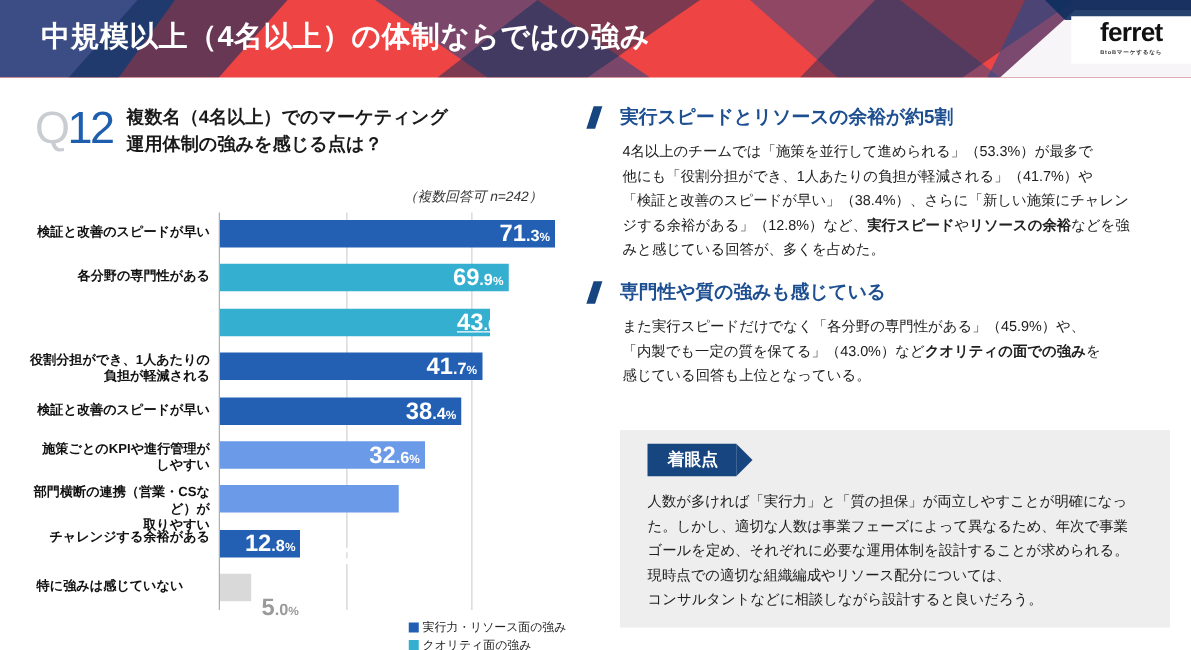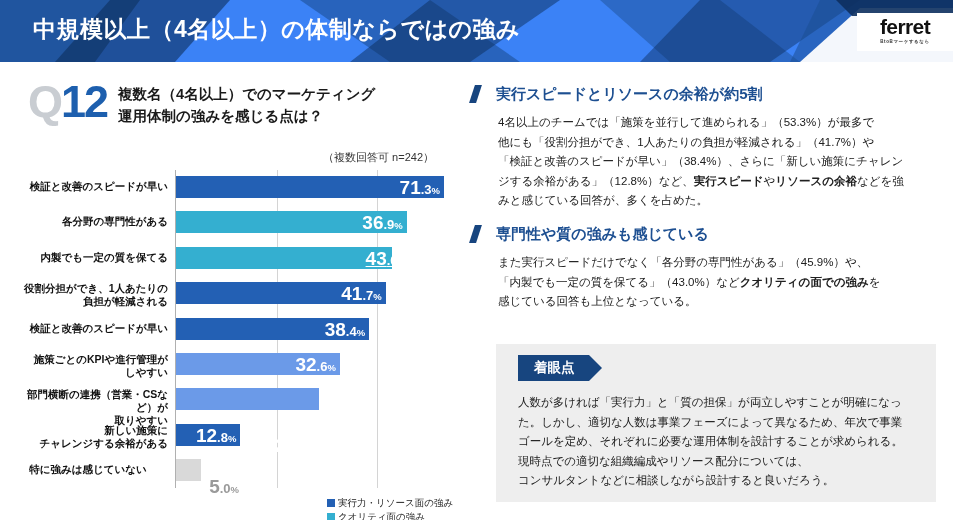--- a/index.html
+++ b/index.html
@@ -18,21 +18,21 @@
     background: #ffffff;
     overflow: hidden;
   }
 
   
   .header {
     position: absolute;
     left: 0; top: 0;
     width: 953px;
     height: 62px;
-    background: #3b82f6;
+    background: #ef4444;
     overflow: hidden;
   }
   .header-pattern {
     position: absolute;
     left: 0; top: 0;
     width: 953px; height: 62px;
   }
   .header-title {
     position: absolute;
     left: 33px;
@@ -76,22 +76,22 @@
     left: 0; top: 62px;
     width: 470px; height: 458px;
   }
   .q-row {
     position: absolute;
     left: 28px; top: 18px;
     display: flex;
     align-items: flex-start;
   }
   .q-mark {
-    font-size: 45px;
-    font-weight: bold;
+    font-size: 36px;
+    font-weight: normal;
     line-height: 44px;
     letter-spacing: -2px;
     white-space: nowrap;
     text-align: right;
   }
   .q-letter { color: #c9cdd2; }
   .q-num { color: #1d5fae; }
   .q-text {
     margin-left: 11px;
     margin-top: 3px;
@@ -101,20 +101,21 @@
     color: #1a1a1a;
     white-space: nowrap;
   }
   .note {
     position: absolute;
     right: 36px;
     top: 88px;
     font-size: 11px;
     color: #333333;
     white-space: nowrap;
+    font-style: italic;
   }
 
   
   .chart {
     position: absolute;
     left: 0; top: 108px;
     width: 470px;
     height: 340px;
   }
   .grid-line {
@@ -309,26 +310,23 @@
               <div>検証と改善のスピードが早い</div>
             </div>
             <div class="bar" style="top: 0px; width: 268px; height: 22px; background: rgb(35, 96, 180);"></div>
             <div class="bar-value val-inside" style="top: 2px; left: 440px; transform: translateX(-100%);"><span class="v-int">71</span><span class="v-dec">.3</span><span class="v-pct">%</span></div>
           </div>
           <div class="bar-row" style="top: 41.4px; height: 22px;">
             <div class="bar-label" style="top: 4px;">
               <div>各分野の専門性がある</div>
             </div>
             <div class="bar" style="top: 0px; width: 230.792px; height: 22px; background: rgb(52, 175, 208);"></div>
-            <div class="bar-value val-inside" style="top: 2px; left: 402.792px; transform: translateX(-100%);"><span class="v-int">36</span><span class="v-dec">.9</span><span class="v-pct">%</span></div>
+            <div class="bar-value val-inside" style="top: 2px; left: 402.792px; transform: translateX(-100%);"><span class="v-int">69</span><span class="v-dec">.9</span><span class="v-pct">%</span></div>
           </div>
           <div class="bar-row" style="top: 76.8px; height: 22px;">
-            <div class="bar-label" style="top: 4px;">
-              <div>内製でも一定の質を保てる</div>
-            </div>
             <div class="bar" style="top: 0px; width: 216.21px; height: 22px; background: rgb(52, 175, 208);"></div>
             <div class="bar-value val-inside" style="top: 2px; left: 406px; transform: translateX(-100%); text-decoration: underline;"><span class="v-int">43</span><span class="v-dec">.0</span><span class="v-pct">%</span></div>
           </div>
           <div class="bar-row" style="top: 112.2px; height: 22px;">
             <div class="bar-label" style="top: 0px;">
               <div>役割分担ができ、1人あたりの</div>
               <div>負担が軽減される</div>
             </div>
             <div class="bar" style="top: 0px; width: 209.674px; height: 22px; background: rgb(35, 96, 180);"></div>
             <div class="bar-value val-inside" style="top: 2px; left: 381.674px; transform: translateX(-100%);"><span class="v-int">41</span><span class="v-dec">.7</span><span class="v-pct">%</span></div>
@@ -351,21 +349,20 @@
           <div class="bar-row" style="top: 218.4px; height: 22px;">
             <div class="bar-label" style="top: 0px;">
               <div>部門横断の連携（営業・CSなど）が</div>
               <div>取りやすい</div>
             </div>
             <div class="bar" style="top: 0px; width: 143.302px; height: 22px; background: rgb(107, 154, 232);"></div>
             <div class="bar-value val-inside" style="top: 2px; left: 315.302px; transform: translateX(-100%); margin-top: 46px;"><span class="v-int">28</span><span class="v-dec">.5</span><span class="v-pct">%</span></div>
           </div>
           <div class="bar-row" style="top: 253.8px; height: 22px;">
             <div class="bar-label" style="top: 0px;">
-              <div>新しい施策に</div>
               <div>チャレンジする余裕がある</div>
             </div>
             <div class="bar" style="top: 0px; width: 64.3602px; height: 22px; background: rgb(35, 96, 180);"></div>
             <div class="bar-value val-inside" style="top: 2px; left: 236.36px; transform: translateX(-100%);"><span class="v-int">12</span><span class="v-dec">.8</span><span class="v-pct">%</span></div>
           </div>
           <div class="bar-row" style="top: 289.2px; height: 22px;">
             <div class="bar-label" style="top: 4px; text-align: center;">
               <div>特に強みは感じていない</div>
             </div>
             <div class="bar" style="top: 0px; width: 25.1407px; height: 22px; background: rgb(217, 217, 217);"></div>

